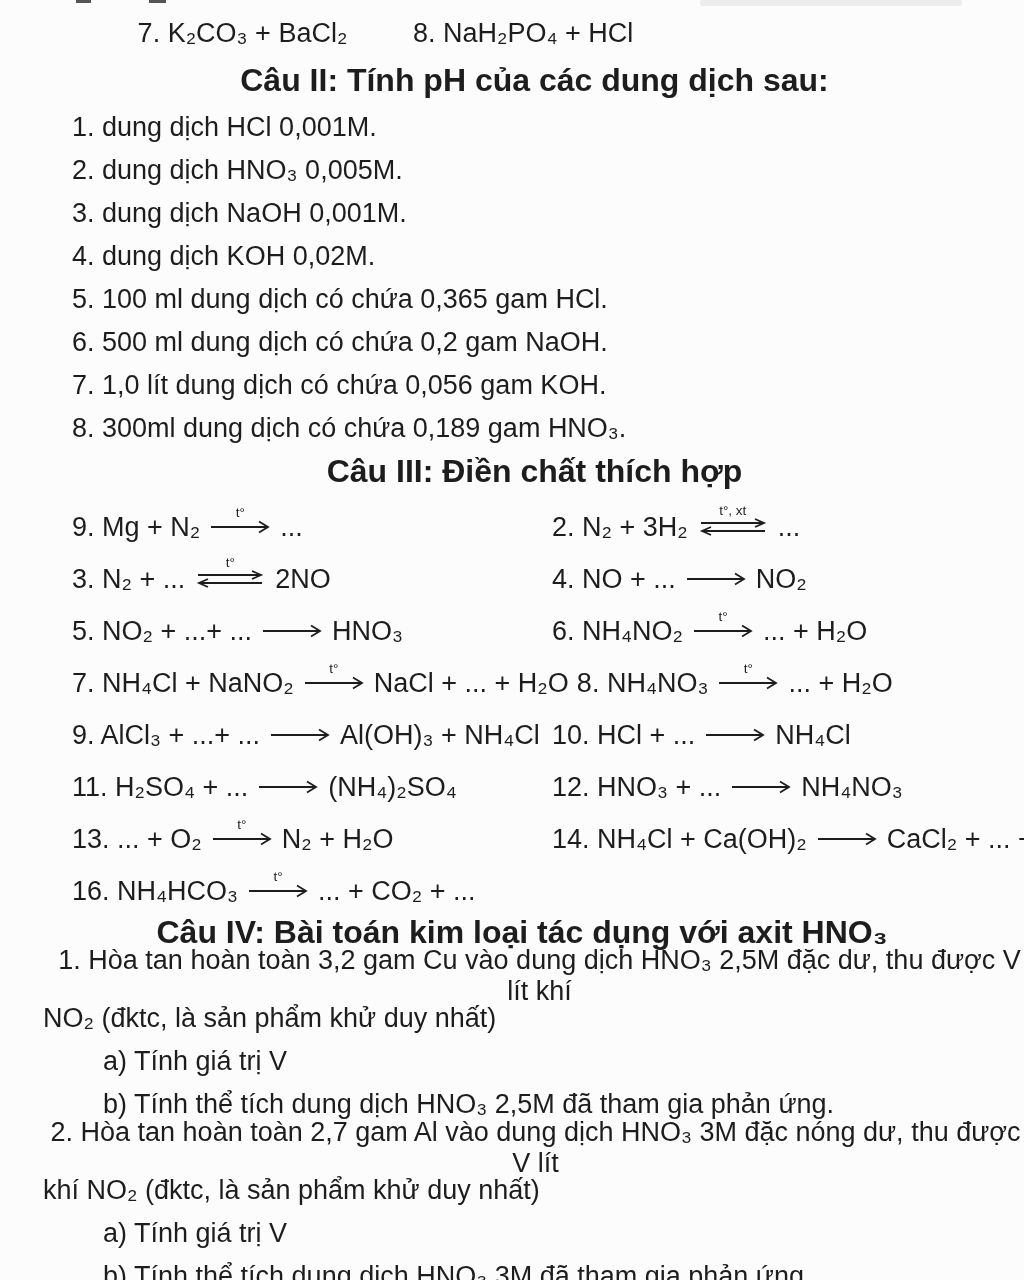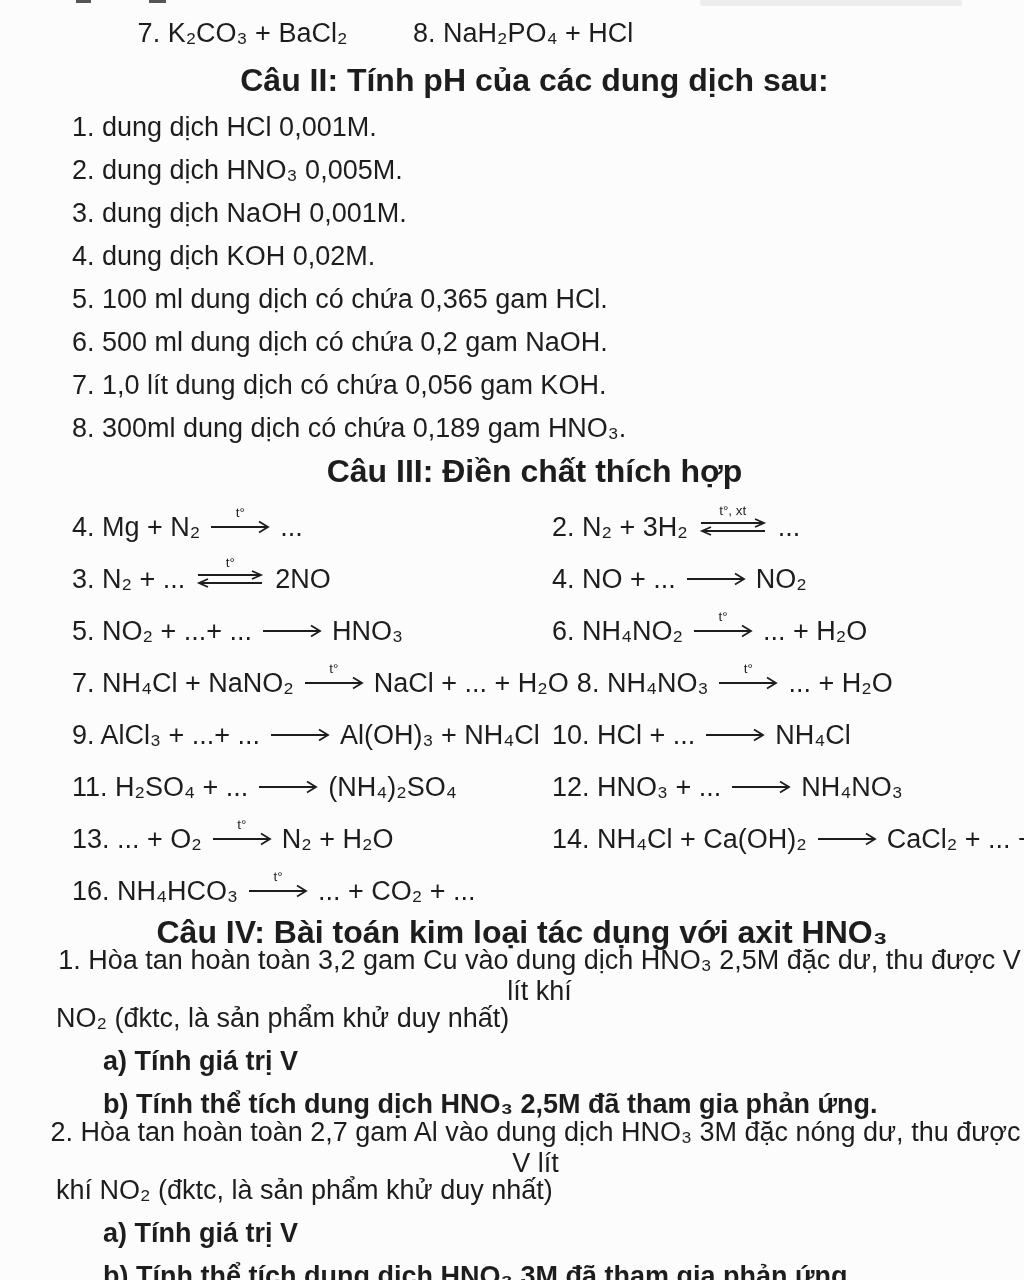--- a/index.html
+++ b/index.html
@@ -39,22 +39,22 @@
   .rxn .lbl{
     position:absolute;top:-14px;left:50%;transform:translateX(-50%);
     font-size:13.5px;line-height:13px;white-space:nowrap;color:#1d1d1d;
   }
   .rxn .arrsvg svg{display:block;}
 
   .para{margin-top:6px;}
   .pline{height:43px;display:flex;align-items:center;}
   .pl-num{padding-left:55px;}
   .pl-num2{padding-left:47px;}
-  .pl-cont{padding-left:56px;}
-  .pl-sub{padding-left:103px;font-weight:bold;}
+  .pl-cont{padding-left:43px;}
+  .pl-sub{padding-left:103px;}
 </style>
 </head>
 <body>
 
 <div class="page">
 
   <div class="artifact strip"></div>
   <div class="artifact t1"></div>
   <div class="artifact t2"></div>
 
@@ -74,21 +74,21 @@
     <div class="item">6. 500 ml dung dịch có chứa 0,2 gam NaOH.</div>
     <div class="item">7. 1,0 lít dung dịch có chứa 0,056 gam KOH.</div>
     <div class="item">8. 300ml dung dịch có chứa 0,189 gam HNO₃.</div>
   </div>
 
   <h2 class="h2-iii">Câu III: Điền chất thích hợp</h2>
 
   <div class="eqrows">
     <div class="eqrow">
       <span class="eq eqL">
-          <span>4. Mg + N₂</span>
+          <span>9. Mg + N₂</span>
           <span class="rxn"><span class="lbl">t°</span><span class="arrsvg"><svg width="62" height="14" viewBox="0 0 62 14">
                 <path d="M2 7 H58 M50 1.5 L59 7 L50 12.5" fill="none" stroke="#1d1d1d" stroke-width="1.8"></path>
               </svg></span></span>
           <span>...</span>
         </span>
       <span class="eq">
           <span>2. N₂ + 3H₂</span>
           <span class="rxn"><span class="lbl">t°, xt</span><span class="arrsvg"><svg width="72" height="18" viewBox="0 0 72 18">
                 <path d="M4 5 H66 M58 1 L67 5 L58 9" fill="none" stroke="#1d1d1d" stroke-width="1.8"></path>
                 <path d="M68 13 H6 M14 9 L5 13 L14 17" fill="none" stroke="#1d1d1d" stroke-width="1.8"></path>

